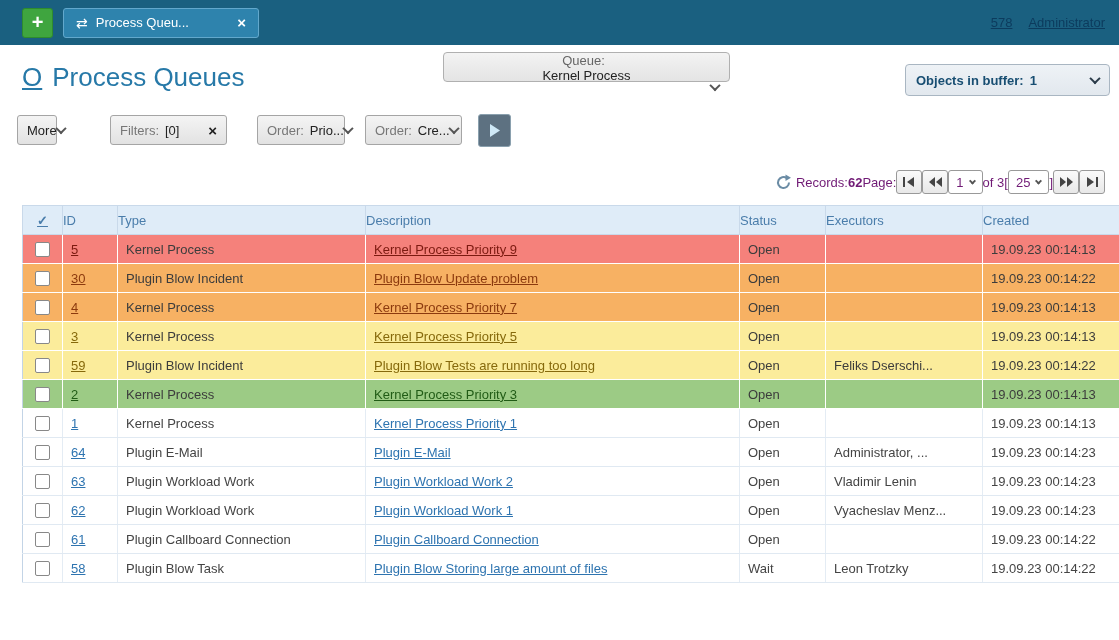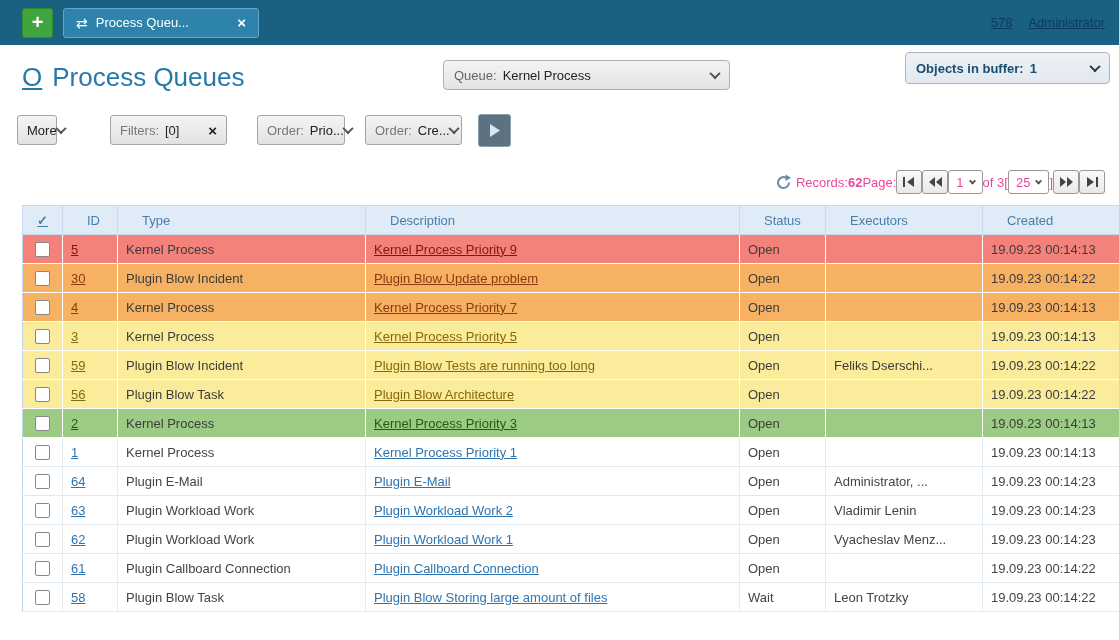--- a/index.html
+++ b/index.html
@@ -27,23 +27,23 @@
                 display:flex; align-items:center; gap:10px; }
   .title-icon { text-decoration:underline; }
   .dd-box { position:absolute; height:30px; background:linear-gradient(#f3f3f3,#e4e4e4);
             border:1px solid #b0b0b0; border-radius:4px; display:flex; align-items:center;
             padding:0 10px; cursor:pointer; }
   .dd-box .lbl { color:#666; margin-right:6px; white-space:nowrap; }
   .dd-box .val { color:#222; white-space:nowrap; }
   .chev { display:inline-block; width:8px; height:8px; border-right:2px solid #555;
           border-bottom:2px solid #555; transform:rotate(45deg) translate(-1px,-1px); margin-left:10px; flex:none; }
   .chev.small { width:5px; height:5px; border-width:2px; margin-left:6px; }
-  .queue-box { left:443px; top:60px; width:287px; }
+  .queue-box { left:443px; top:52px; width:287px;flex-direction:column; }
   .queue-box .chev { margin-left:auto; }
-  .buffer-box { left:905px; top:52px; width:205px; height:32px; background:linear-gradient(#eef2f6,#e2e8ee);
+  .buffer-box { left:905px; top:64px; width:205px; height:32px; background:linear-gradient(#eef2f6,#e2e8ee);
                 border-color:#a9b6c2; font-weight:bold; color:#184e72; }
   .buffer-box .chev { margin-left:auto; border-color:#2b3b49; }
   .buffer-box .blbl { margin-right:6px; }
 
   
   .tool { position:absolute; top:115px; height:30px; background:linear-gradient(#f4f4f4,#e2e2e2);
           border:1px solid #a5a5a5; border-radius:3px; display:flex; align-items:center;
           padding:0 9px; cursor:pointer; white-space:nowrap; }
   .tool .lbl { color:#777; margin-right:6px; }
   .tool .val { color:#222; }
@@ -52,33 +52,33 @@
   .filters-clear { margin-left:auto; font-weight:bold; font-size:15px; color:#222; cursor:pointer; }
   .order1-box { left:257px; width:88px; }
   .order2-box { left:365px; width:97px; }
   .tool .chev { margin-left:auto; }
   .play-btn { position:absolute; left:478px; top:114px; width:33px; height:33px;
               background:var(--play-bg,#5d7181); border:1px solid #8aa0ae; border-radius:3px;
               display:flex; align-items:center; justify-content:center; cursor:pointer; }
 
   
   .records-row { position:absolute; left:22px; right:14px; top:168px; height:28px;
-                 display:flex; align-items:center; justify-content:flex-end; gap:0; color:#ec4899; }
+                 display:flex; align-items:center; justify-content:flex-end; gap:0; color:#701a75; }
   .records-row b { font-weight:bold; }
   .pg-btn { width:26px; height:24px; background:linear-gradient(#fafafa,#e8e8e8); border:1px solid #999;
             border-radius:3px; display:inline-flex; align-items:center; justify-content:center; cursor:pointer; }
   .mini-select { height:24px; background:#fff; border:1px solid #999; border-radius:3px;
                  display:inline-flex; align-items:center; padding:0 7px; cursor:pointer; }
   .refresh { display:inline-flex; align-items:center; cursor:pointer; margin-right:4px; }
 
   
   table.grid { position:absolute; left:22px; top:205px; width:1097px; border-collapse:collapse;
                table-layout:fixed; border:1px solid #c3d4e6; }
   .grid th { background:var(--header-bg,#dfecf8); color:var(--header-text,#4a7dab); font-weight:normal;
-             text-align:left; height:29px; padding:0 24px; border:1px solid #c9d9ea; }
+             text-align:left; height:29px; padding:0 0; border:1px solid #c9d9ea; }
   .grid td { height:29px; padding:0 8px; border-right:1px solid rgba(255,255,255,.55);
              border-bottom:1px solid rgba(255,255,255,.85); white-space:nowrap; overflow:hidden;
              text-overflow:ellipsis; color:#3c3c3c; }
   .grid tr.sev-none td { border-right-color:#e4ecf4; border-bottom-color:#e0e9f2; color:#444; }
   .c-check { text-align:center !important; padding:0 !important; }
   .selall { text-decoration:underline; cursor:pointer; font-weight:bold; }
   input[type=checkbox] { appearance:none; -webkit-appearance:none; width:15px; height:15px; background:#fff;
              border:1px solid #888; border-radius:2px; vertical-align:middle; cursor:pointer; }
   .grid a { text-decoration:underline; cursor:pointer; }
   tr.sev-none   { background:#fff; }
@@ -269,29 +269,20 @@
     <tr class="sev-yellow">
       <td class="c-check"><input type="checkbox" style=""></td>
       <td><a>59</a></td>
       <td><span>Plugin Blow Incident</span></td>
       <td><a>Plugin Blow Tests are running too long</a></td>
       <td><span>Open</span></td>
       <td><span>Feliks Dserschi...</span></td>
       <td class="cell-created"><span>19.09.23 00:14:22</span></td>
     </tr>
 
-    <tr class="sev-yellow">
-      <td class="c-check"><input type="checkbox" style=""></td>
-      <td><a>56</a></td>
-      <td><span>Plugin Blow Task</span></td>
-      <td><a>Plugin Blow Architecture</a></td>
-      <td><span>Open</span></td>
-      <td><span></span></td>
-      <td class="cell-created"><span>19.09.23 00:14:22</span></td>
-    </tr>
 
 
     <tr class="sev-green">
       <td class="c-check"><input type="checkbox" style=""></td>
       <td><a>2</a></td>
       <td><span>Kernel Process</span></td>
       <td><a>Kernel Process Priority 3</a></td>
       <td><span>Open</span></td>
       <td><span></span></td>
       <td class="cell-created"><span>19.09.23 00:14:13</span></td>

